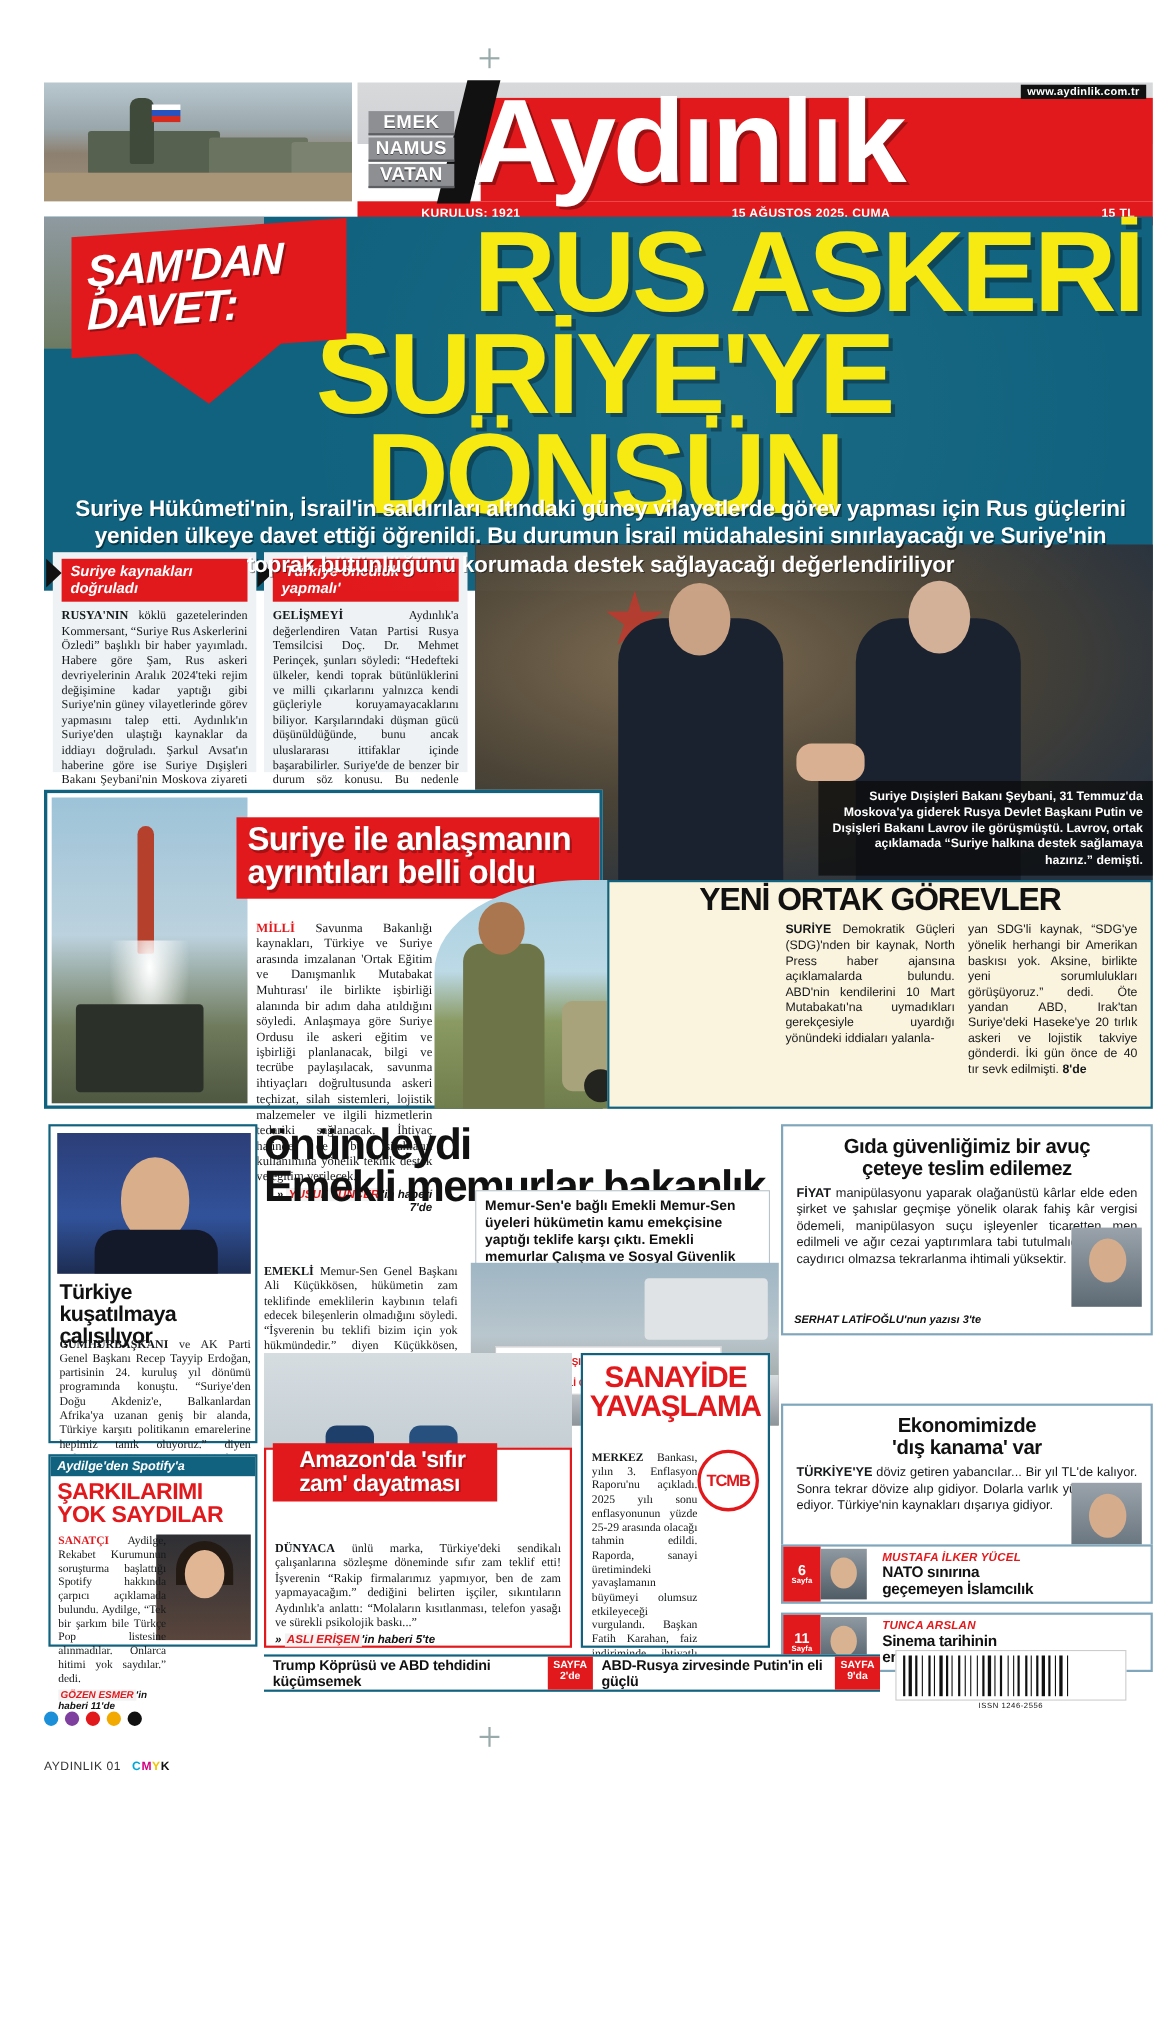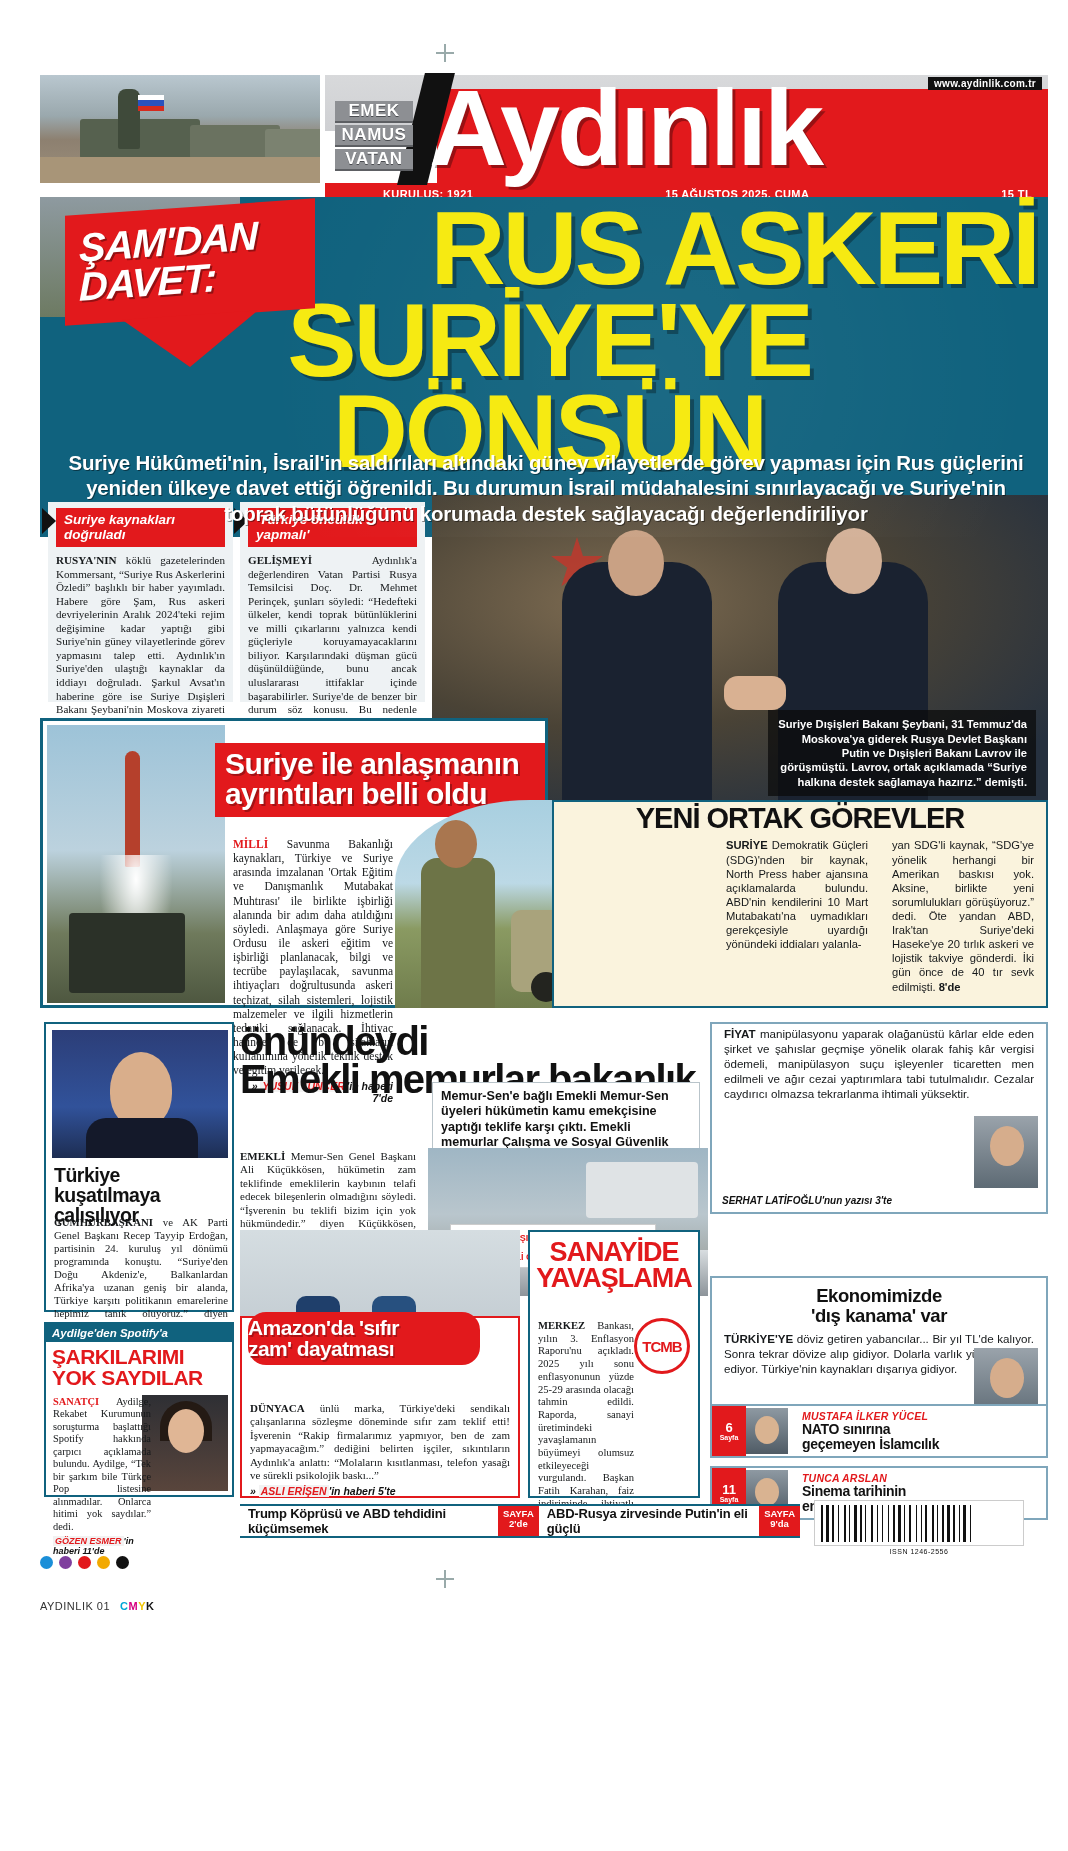--- a/index.html
+++ b/index.html
@@ -165,21 +165,21 @@
   #photo-lavrov .star{position:absolute;left:118px;top:42px;width:54px;height:54px;
      background:#c4362b;clip-path:polygon(50% 0,61% 35%,98% 35%,68% 57%,79% 91%,50% 70%,21% 91%,32% 57%,2% 35%,39% 35%);opacity:.8;}
   #photo-lavrov .man{position:absolute;bottom:0;width:150px;height:240px;background:#1a2230;border-radius:40px 40px 0 0;}
   #photo-lavrov .m1{left:130px;}
   #photo-lavrov .m2{right:120px;}
   #photo-lavrov .head{position:absolute;width:56px;height:66px;border-radius:50%;background:#c9a184;}
   #photo-lavrov .h1{left:176px;bottom:206px;}
   #photo-lavrov .h2{right:166px;bottom:208px;background:#d3b198;}
   #photo-lavrov .hand{position:absolute;left:292px;bottom:92px;width:62px;height:34px;background:#d9b192;border-radius:14px;}
   .caption-dark {
-    position:absolute; right:12px; bottom:6px; width:268px;
+    position:absolute; right:0; bottom:6px; width:304px;
     background:rgba(10,10,10,.72); color:#fff; padding:7px 9px;
     font-size:11.2px; line-height:1.28; font-weight:bold; text-align:right;
   }
 
   
   #band-mid { position:absolute; left:40px; top:718px; width:508px; height:290px;
      background:#fff; border:3px solid #10627e; }
   #photo-missile {
     position:absolute; left:4px; top:4px; width:178px; height:278px;
     background:linear-gradient(180deg,#9dc3d8 0%,#bcd2de 45%,#6f7a5c 75%,#4e5740 100%);
@@ -219,21 +219,21 @@
   }
   #box-sdg .kicker {
     font-style:italic; font-weight:bold; font-size:20px; color:#111;
     text-align:center; letter-spacing:-.4px; padding-top:6px;
   }
   #box-sdg .title {
     font-weight:bold; font-size:29px; line-height:.98; color:#111;
     text-align:center; letter-spacing:-1px; padding:2px 6px 6px 6px;
   }
   #box-sdg .cols { display:flex; gap:12px; padding:0 12px 8px 160px; }
-  #box-sdg .cols .c { flex:1;margin-left:12px; }
+  #box-sdg .cols .c { flex:1; }
   #box-sdg .body-sans { font-size:11.2px; line-height:1.26; }
 
   
   #card-erdogan { left:44px; top:1022px; width:190px; height:290px; background:#fff; border:2px solid #10627e; }
   #photo-erdogan {
     position:absolute; left:6px; top:6px; width:176px; height:128px;
     background:linear-gradient(180deg,#2c3e78 0%,#31529a 60%,#1d2d52 100%);
     overflow:hidden;
   }
   #photo-erdogan .head{position:absolute;left:58px;top:22px;width:62px;height:76px;background:#d9ae8b;border-radius:50% 50% 45% 45%;}
@@ -289,23 +289,23 @@
     background:linear-gradient(180deg,#d5dde1 0%,#c3ccd2 60%,#aab4ba 100%);
     overflow:hidden;
   }
   #photo-factory .w{position:absolute;bottom:18px;width:44px;height:86px;background:#1f3f6b;border-radius:10px 10px 0 0;}
   #photo-factory .w1{left:56px;} #photo-factory .w2{left:132px;background:#27507f;}
   #photo-factory .vest{position:absolute;bottom:52px;width:44px;height:30px;background:#f47a1f;}
   #photo-factory .v1{left:56px;} #photo-factory .v2{left:132px;}
   #photo-factory .belt{position:absolute;left:0;bottom:0;width:100%;height:22px;background:#8b9399;}
 
   #card-amazon { position:absolute; left:240px; top:1316px; width:280px; height:182px; border:2px solid #e2191c; background:#fff; }
-  #head-amazon { position:absolute; left:6px; top:-6px; width:232px; background:#e2191c; color:#fff;
-    font-weight:bold; font-size:21px; line-height:1.02; padding:5px 0; letter-spacing:-.6px;
-    text-shadow:1.5px 1.5px 0 rgba(0,0,0,.25);border-radius:18px; }
+  #head-amazon { position:absolute; left:6px; top:-6px; width:204px; background:#e2191c; color:#fff;
+    font-weight:bold; font-size:21px; line-height:1.02; padding:5px 24px; letter-spacing:-.6px;
+    text-shadow:1.5px 1.5px 0 rgba(0,0,0,.25); }
   #txt-amazon { position:absolute; left:8px; top:84px; right:8px; }
   #txt-amazon .body-serif{ font-size:11px; line-height:1.22; }
 
   
   #card-sanayi { position:absolute; left:528px; top:1230px; width:172px; height:268px; border:2px solid #10627e; background:#fff; }
   #head-sanayi { color:#e2191c; font-weight:bold; font-size:27px; line-height:.96; text-align:center;
     padding:8px 4px 4px 4px; letter-spacing:-1px; }
   #tcmb-logo { position:absolute; right:8px; top:86px; width:56px; height:56px; border:3px solid #e2191c; border-radius:50%;
      color:#e2191c; font-weight:bold; font-size:15px; display:flex; align-items:center; justify-content:center; letter-spacing:-1px;}
   #txt-sanayi { position:absolute; left:8px; top:88px; width:96px; }
@@ -589,20 +589,24 @@
     <div id="txt-sanayi">
       <p class="body-serif" style="margin:0;">
         <span class="lead">MERKEZ</span>
         <span>Bankası, yılın 3. Enflasyon Raporu'nu açıkladı. 2025 yılı sonu enflasyonunun yüzde 25-29 arasında olacağı tahmin edildi. Raporda, sanayi üretimindeki yavaşlamanın büyümeyi olumsuz etkileyeceği vurgulandı. Başkan Fatih Karahan, faiz indiriminde ihtiyatlı davranacakları mesajı verdi.</span>
         <span class="lead">3'te</span>
       </p>
     </div>
   </div>
 
   <div id="card-gida">
+    <div class="rhead">
+      <div>Gıda güvenliğimiz bir avuç</div>
+      <div>çeteye teslim edilemez</div>
+    </div>
     <div id="txt-gida">
       <p class="body-sans" style="margin:0;">
         <span class="lead">FİYAT</span>
         <span>manipülasyonu yaparak olağanüstü kârlar elde eden şirket ve şahıslar geçmişe yönelik olarak fahiş kâr vergisi ödemeli, manipülasyon suçu işleyenler ticaretten men edilmeli ve ağır cezai yaptırımlara tabi tutulmalıdır. Cezalar caydırıcı olmazsa tekrarlanma ihtimali yüksektir.</span>
       </p>
     </div>
     <div class="colum-face">
         <div class="f"></div>
       </div>
     <div class="colum-byline">

